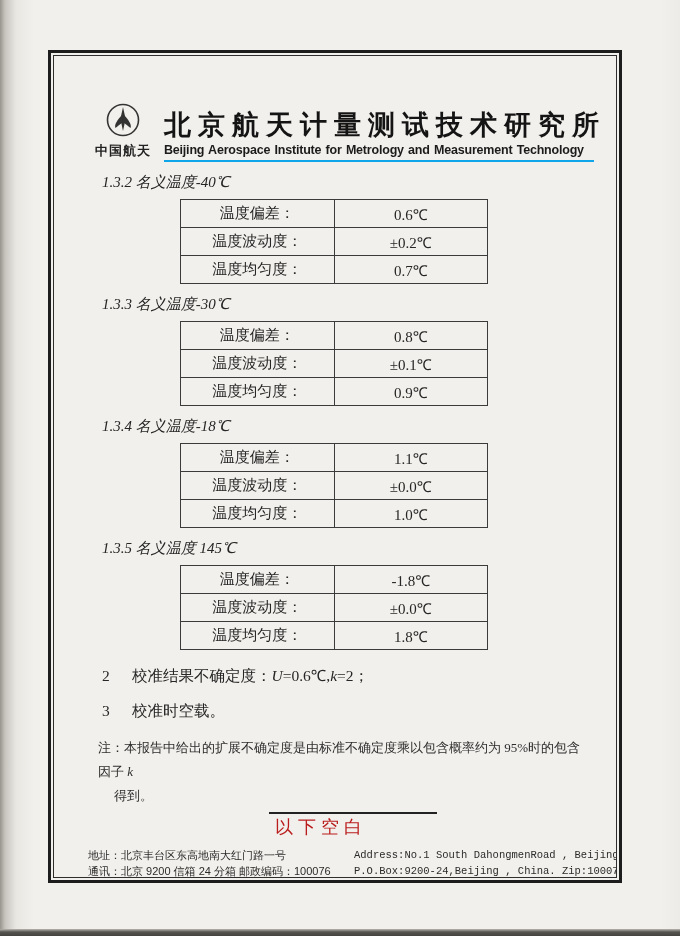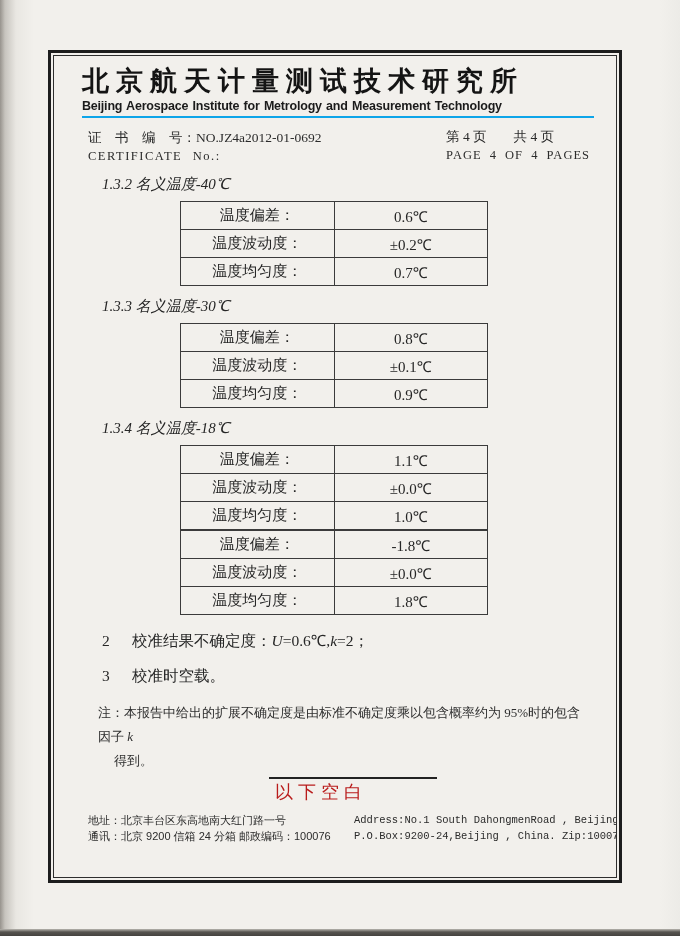--- a/index.html
+++ b/index.html
@@ -30,21 +30,21 @@
   .main { padding: 6px 20px 0 20px; }
 
   
   .header { display: flex; align-items: flex-end; padding: 4px 2px 0 8px; }
   .logo-block { width: 82px; text-align: center; flex: none; padding-bottom: 2px; }
   .logo-block svg { display: block; margin: 0 auto; }
   .logo-text { font-family: "Liberation Sans", sans-serif; font-weight: bold; font-size: 13px; color: #222; letter-spacing: 1px; white-space: nowrap; }
   .title-block { flex: 1; min-width: 0; }
   .title-cn {
     font-family: "Liberation Sans", sans-serif; font-weight: bold;
-    font-size: 27px; letter-spacing: 7px; color: #141414; white-space: nowrap; line-height: 1.15;
+    font-size: 27px; letter-spacing: 7px; color: #141414; white-space: nowrap; line-height: 1.15; margin-top: 44px;
   }
   .title-en {
     font-family: "Liberation Sans", sans-serif; font-weight: bold;
     font-size: 12.5px; letter-spacing: -0.2px; word-spacing: 1px; color: #1b1b1b;
     border-bottom: 2px solid #0ea5e9; padding-bottom: 3px; margin-top: 2px; white-space: nowrap;
   }
 
   
   .cert-row { display: flex; justify-content: space-between; margin: 10px 6px 0 14px; }
   .cert-label-cn { font-size: 13.5px; color: #2b2b2b; }
@@ -86,38 +86,35 @@
 </head>
 <body>
 
 <div class="scan-edge-bottom"></div>
 
 <div class="frame">
   <div class="frame-inner">
     <div class="main">
 
       <div class="header">
+        <div class="logo-block">
+          <svg width="42" height="42" viewBox="0 0 42 42">
+            <circle cx="21" cy="20" r="15.5" fill="none" stroke="#333" stroke-width="1.6"></circle>
+            <path d="M21 7 L23.6 19 L21 31 L18.4 19 Z" fill="#333"></path>
+            <path d="M21 14 C 15 20, 12 25, 13.5 28 C 16 26, 18.5 24, 20.5 22.5 Z" fill="#333"></path>
+            <path d="M21 14 C 27 20, 30 25, 28.5 28 C 26 26, 23.5 24, 21.5 22.5 Z" fill="#333"></path>
+          </svg>
+          <div class="logo-text">中国航天</div>
+        </div>
         <div class="title-block">
           <div class="title-cn">北京航天计量测试技术研究所</div>
           <div class="title-en">Beijing Aerospace Institute for Metrology and Measurement Technology</div>
         </div>
       </div>
 
-      <div class="cert-row">
-        <div>
-          <div>
-            <span class="cert-label-cn">证　书　编　号：</span><span class="cert-value">NO.JZ4a2012-01-0692</span>
-          </div>
-          <div class="cert-label-en">CERTIFICATE No.:</div>
-        </div>
-        <div>
-          <div class="page-cn">第 4 页　　共 4 页</div>
-          <div class="page-en">PAGE 4 OF 4 PAGES</div>
-        </div>
-      </div>
 
       <section>
         <div class="section-heading">1.3.2 名义温度-40℃</div>
         <table class="cal-table">
             <tbody>
           <tr>
             <td>温度偏差：</td>
             <td>0.6℃</td>
           </tr>
           <tr>
@@ -166,20 +163,21 @@
           </tr>
           <tr>
             <td>温度均匀度：</td>
             <td>1.0℃</td>
           </tr>
         </tbody>
           </table>
       </section>
 
       <section>
+        <div class="section-heading">1.3.5 名义温度 145℃</div>
         <table class="cal-table">
             <tbody>
           <tr>
             <td>温度偏差：</td>
             <td>-1.8℃</td>
           </tr>
           <tr>
             <td>温度波动度：</td>
             <td>±0.0℃</td>
           </tr>

